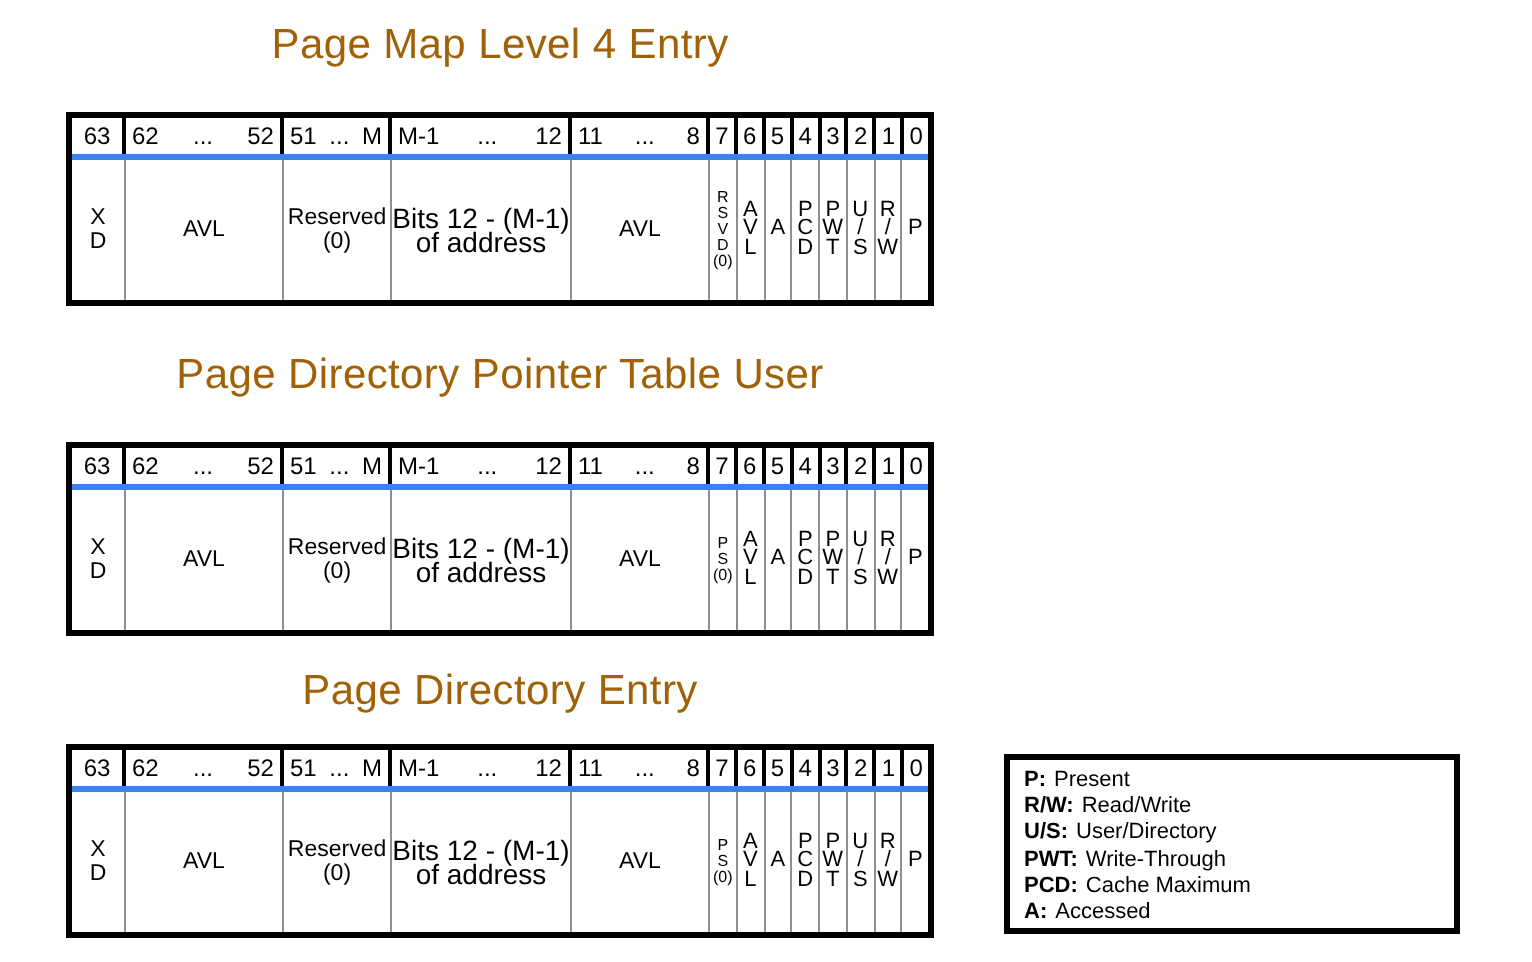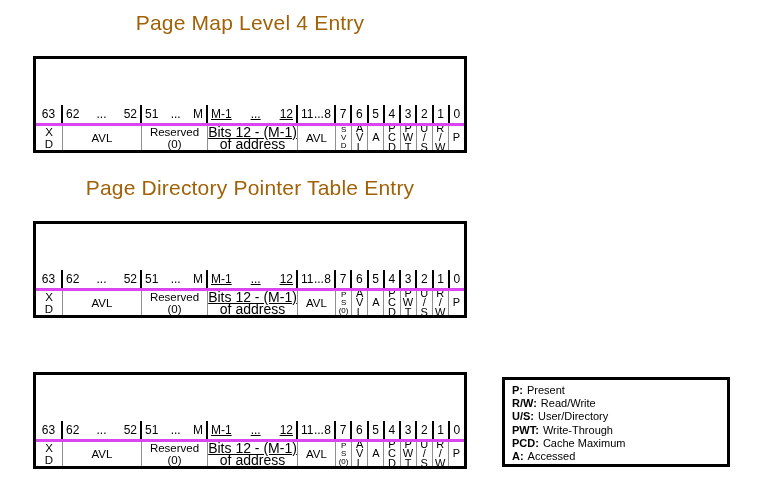--- a/index.html
+++ b/index.html
@@ -9,41 +9,41 @@
   }
   .fig-title{
     position:absolute; left:33px; width:434px; text-align:center;
     font-size:21px; line-height:24px; letter-spacing:0.2px; color:#a16207;
   }
   .bitbox{
     position:absolute; left:33px; width:434px; height:97px;
     border:3px solid #000; box-sizing:border-box; background:#fff;
     display:flex; flex-direction:column;
   }
-  .hdr{display:flex; height:18px; border-bottom:3px solid #d946ef; flex:none;margin-top:46px;}
+  .hdr{display:flex; height:18px; border-bottom:3px solid #3b82f6; flex:none;}
   .bdy{display:flex; flex:1; min-height:0;}
   .hc{
     border-right:2px solid #000; box-sizing:border-box;
     display:flex; align-items:center; justify-content:center;
     font-size:12px; line-height:12px; overflow:hidden;
   }
   .hc.wide{justify-content:space-between; padding:0 3px;}
   .hc:last-child{border-right:none;}
   .bc{
     border-right:1px solid #8f8f8f; box-sizing:border-box;
     display:flex; align-items:center; justify-content:center;
     text-align:center; white-space:pre-line;
     font-size:11.5px; line-height:12.5px; overflow:hidden;
   }
   .bc:last-child{border-right:none;}
   .c0{width:27px; flex:none;}
   .c1{width:79px; flex:none;}
-  .c2{width:66px; flex:none;}
-  .c3{width:90px; flex:none;text-decoration:underline;}
-  .c4{width:38px; flex:none;text-align:center;}
+  .c2{width:54px; flex:none;}
+  .c3{width:90px; flex:none;}
+  .c4{width:69px; flex:none;text-align:center;}
   .cn{flex:1;}
   .small{font-size:14px; line-height:12px;}
   .vstack{font-size:11px; line-height:9.5px;}
   .vtiny{font-size:8px; line-height:8px;}
   .legend{
     position:absolute; left:502px; top:377px; width:228px; height:90px;
     border:3px solid #000; box-sizing:border-box; background:#fff;
     font-size:11px;
   }
   .lcol{position:absolute; top:4px; white-space:nowrap;}
@@ -118,21 +118,21 @@
       <div class="bc cn vstack">U
 /
 S</div>
       <div class="bc cn vstack">R
 /
 W</div>
       <div class="bc cn vstack">P</div>
     </div>
   </div>
 
-  <div class="fig-title" style="top:176px">Page Directory Pointer Table Entry</div>
+  <div class="fig-title" style="top:176px">Page Directory Pointer Table User</div>
   <div class="bitbox" style="top:221px">
     <div class="hdr">
       <div class="hc c0">63</div>
       <div class="hc c1 wide">
           <span>62</span>
           <span>...</span>
           <span>52</span>
         </div>
       <div class="hc c2 wide">
           <span>51</span>
@@ -183,20 +183,21 @@
       <div class="bc cn vstack">U
 /
 S</div>
       <div class="bc cn vstack">R
 /
 W</div>
       <div class="bc cn vstack">P</div>
     </div>
   </div>
 
+  <div class="fig-title" style="top:334px">Page Directory Entry</div>
   <div class="bitbox" style="top:372px">
     <div class="hdr">
       <div class="hc c0">63</div>
       <div class="hc c1 wide">
           <span>62</span>
           <span>...</span>
           <span>52</span>
         </div>
       <div class="hc c2 wide">
           <span>51</span>

